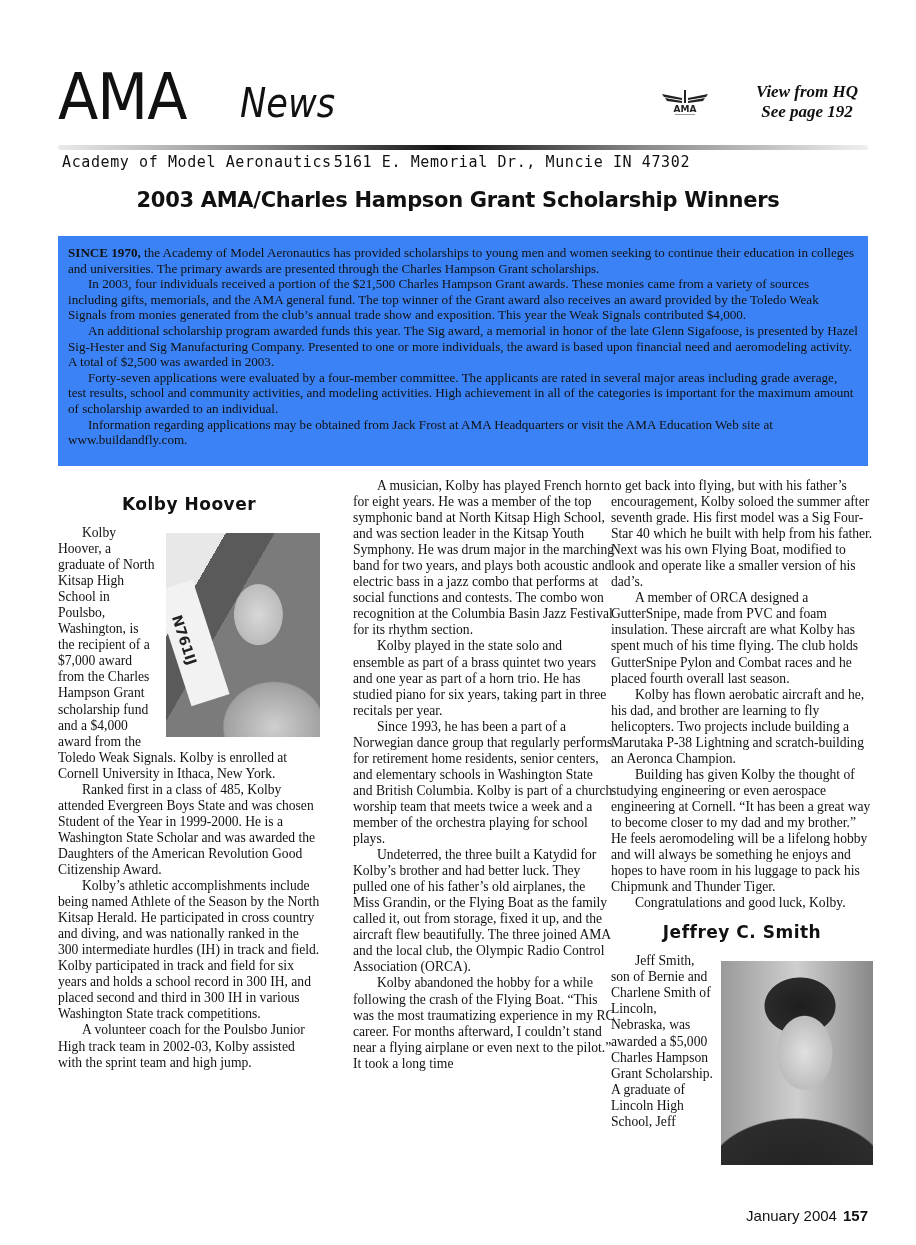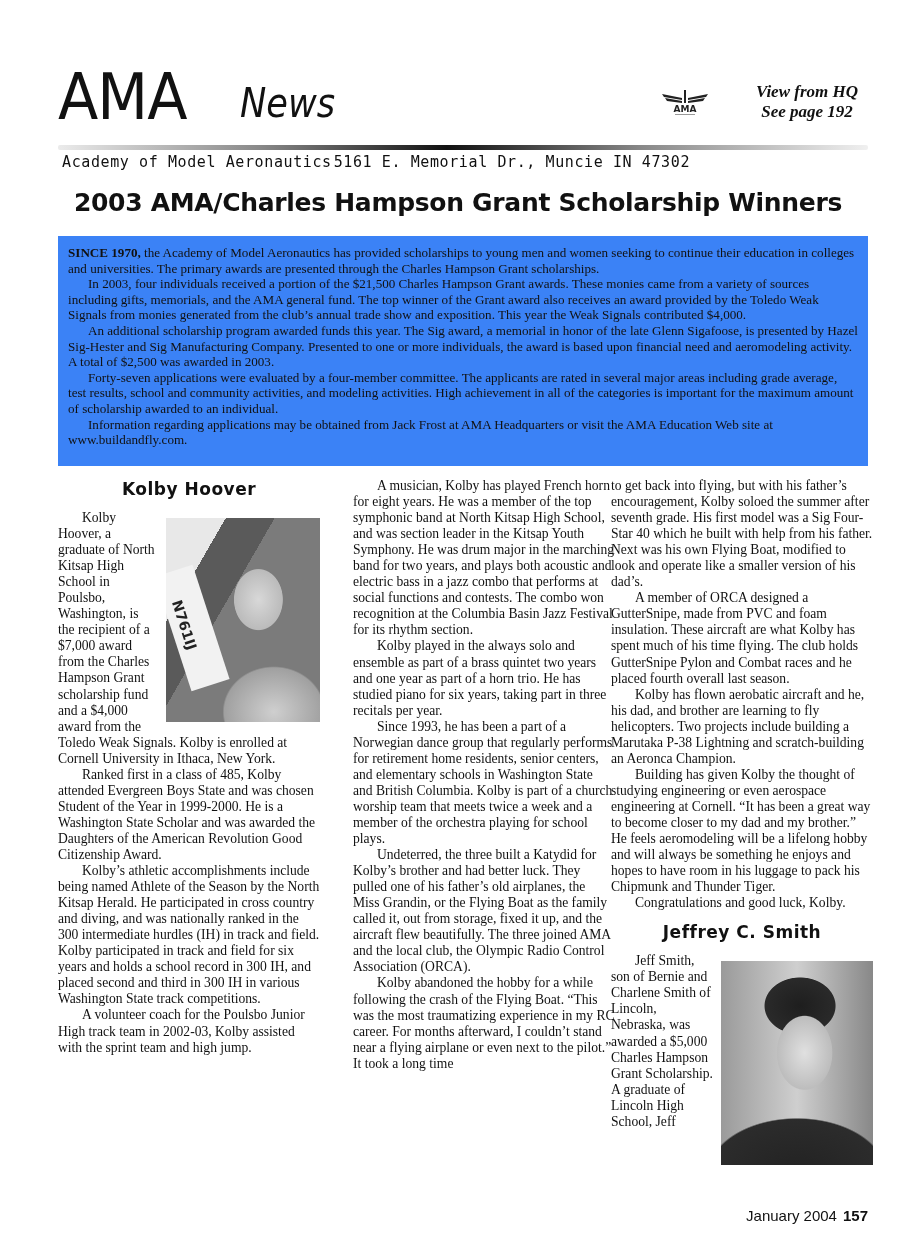--- a/index.html
+++ b/index.html
@@ -6,28 +6,28 @@
   body { width:916px; height:1245px; position:relative; overflow:hidden; color:#111; }
   .masthead { position:absolute; left:58px; top:62px; height:70px; }
   .mast-ama { font-family:"DejaVu Sans", sans-serif; font-size:64px; letter-spacing:-1px; line-height:70px; font-weight:400; transform:scaleX(0.92); transform-origin:left; display:inline-block; }
   .mast-news { position:absolute; left:182px; top:16px; font-family:"DejaVu Sans", sans-serif; font-size:40px; font-style:italic; line-height:50px; white-space:nowrap; transform:scaleX(0.88); transform-origin:left; }
   .logo { position:absolute; left:660px; top:90px; width:50px; height:26px; }
   .hq { position:absolute; right:58px; top:82px; text-align:center; font-family:"Liberation Serif", serif; font-style:italic; font-weight:bold; font-size:17px; line-height:20px; }
   .rule { position:absolute; left:58px; top:145px; width:810px; height:5px;
           background:linear-gradient(to right, rgba(0,0,0,0.08) 0%, #888 25%, #111 48%, #888 72%, rgba(0,0,0,0.06) 100%); border-radius:2px; }
   .address { position:absolute; left:62px; top:153px; font-family:"DejaVu Sans Mono", monospace; font-size:15px; letter-spacing:0.6px; white-space:nowrap; }
   .address .org { margin-right:2px; }
-  .headline { position:absolute; left:0; width:916px; top:188px; text-align:center; font-family:"DejaVu Sans", sans-serif; font-weight:bold; font-size:25px; letter-spacing:-0.3px; }
+  .headline { position:absolute; left:0; width:916px; top:188px; text-align:center; font-family:"DejaVu Sans", sans-serif; font-weight:bold; font-size:21px; letter-spacing:-0.3px; }
   .intro { position:absolute; left:58px; top:236px; width:810px; height:230px; background:#3b82f6; box-sizing:border-box; padding:9px 10px 0 10px;
            font-family:"Liberation Serif", serif; font-size:13.1px; line-height:15.6px; }
   .intro p { margin:0; text-indent:20px; }
   .intro p.first { text-indent:0; }
   .col { position:absolute; top:478px; width:262px; font-family:"Liberation Serif", serif; font-size:13.6px; line-height:16.05px; }
   .col p { margin:0; text-indent:24px; }
-  .col1 { left:58px; } .col2 { left:353px; } .col3 { left:611px; }
+  .col1 { left:58px;margin-top:15px; } .col2 { left:353px; } .col3 { left:611px; }
   .name-head { font-family:"DejaVu Sans", sans-serif; font-weight:bold; font-size:17px; text-align:center; letter-spacing:0.5px; height:24px; line-height:22px; margin-bottom:8px; }
   .photo { float:right; margin:0 0 4px 8px; background:#777; position:relative; overflow:hidden; }
   .photo-k { width:154px; height:204px; margin-top:8px;
      background:radial-gradient(ellipse 40px 50px at 60% 40%, #d8d8d8 0%, #bbb 60%, transparent 62%),
                 radial-gradient(ellipse 90px 80px at 70% 95%, #cfcfcf 0%, #a0a0a0 55%, transparent 57%),
                 linear-gradient(120deg, #e8e8e8 0 22%, #5a5a5a 22% 40%, #7b7b7b 40% 100%); }
   .photo-j { width:152px; height:204px; margin-top:8px;
      background:radial-gradient(ellipse 42px 56px at 55% 45%, #e0e0e0 0%, #bdbdbd 65%, transparent 67%),
                 radial-gradient(ellipse 50px 40px at 52% 22%, #1e1e1e 0%, #2a2a2a 70%, transparent 72%),
                 radial-gradient(ellipse 110px 70px at 50% 105%, #222 0%, #2c2c2c 80%, transparent 82%),
@@ -86,21 +86,21 @@
     <div class="tagtxt">N761IJ</div>
   </div>
   <p>Kolby Hoover, a graduate of North Kitsap High School in Poulsbo, Washington, is the recipient of a $7,000 award from the Charles Hampson Grant scholarship fund and a $4,000 award from the Toledo Weak Signals. Kolby is enrolled at Cornell University in Ithaca, New York.</p>
   <p>Ranked first in a class of 485, Kolby attended Evergreen Boys State and was chosen Student of the Year in 1999-2000. He is a Washington State Scholar and was awarded the Daughters of the American Revolution Good Citizenship Award.</p>
   <p>Kolby’s athletic accomplishments include being named Athlete of the Season by the North Kitsap Herald. He participated in cross country and diving, and was nationally ranked in the 300 intermediate hurdles (IH) in track and field. Kolby participated in track and field for six years and holds a school record in 300 IH, and placed second and third in 300 IH in various Washington State track competitions.</p>
   <p>A volunteer coach for the Poulsbo Junior High track team in 2002-03, Kolby assisted with the sprint team and high jump.</p>
 </div>
 
 <div class="col col2">
   <p>A musician, Kolby has played French horn for eight years. He was a member of the top symphonic band at North Kitsap High School, and was section leader in the Kitsap Youth Symphony. He was drum major in the marching band for two years, and plays both acoustic and electric bass in a jazz combo that performs at social functions and contests. The combo won recognition at the Columbia Basin Jazz Festival for its rhythm section.</p>
-  <p>Kolby played in the always solo and ensemble as part of a brass quintet two years and one year as part of a horn trio. He has studied piano for six years, taking part in three recitals per year.</p>
+  <p>Kolby played in the state solo and ensemble as part of a brass quintet two years and one year as part of a horn trio. He has studied piano for six years, taking part in three recitals per year.</p>
   <p>Since 1993, he has been a part of a Norwegian dance group that regularly performs for retirement home residents, senior centers, and elementary schools in Washington State and British Columbia. Kolby is part of a church worship team that meets twice a week and a member of the orchestra playing for school plays.</p>
   <p>Undeterred, the three built a Katydid for Kolby’s brother and had better luck. They pulled one of his father’s old airplanes, the Miss Grandin, or the Flying Boat as the family called it, out from storage, fixed it up, and the aircraft flew beautifully. The three joined AMA and the local club, the Olympic Radio Control Association (ORCA).</p>
   <p>Kolby abandoned the hobby for a while following the crash of the Flying Boat. “This was the most traumatizing experience in my RC career. For months afterward, I couldn’t stand near a flying airplane or even next to the pilot.” It took a long time</p>
 </div>
 
 <div class="col col3">
   <p style="text-indent:0">to get back into flying, but with his father’s encouragement, Kolby soloed the summer after seventh grade. His first model was a Sig Four-Star 40 which he built with help from his father. Next was his own Flying Boat, modified to look and operate like a smaller version of his dad’s.</p>
   <p>A member of ORCA designed a GutterSnipe, made from PVC and foam insulation. These aircraft are what Kolby has spent much of his time flying. The club holds GutterSnipe Pylon and Combat races and he placed fourth overall last season.</p>
   <p>Kolby has flown aerobatic aircraft and he, his dad, and brother are learning to fly helicopters. Two projects include building a Marutaka P-38 Lightning and scratch-building an Aeronca Champion.</p>
   <p>Building has given Kolby the thought of studying engineering or even aerospace engineering at Cornell. “It has been a great way to become closer to my dad and my brother.” He feels aeromodeling will be a lifelong hobby and will always be something he enjoys and hopes to have room in his luggage to pack his Chipmunk and Thunder Tiger.</p>

